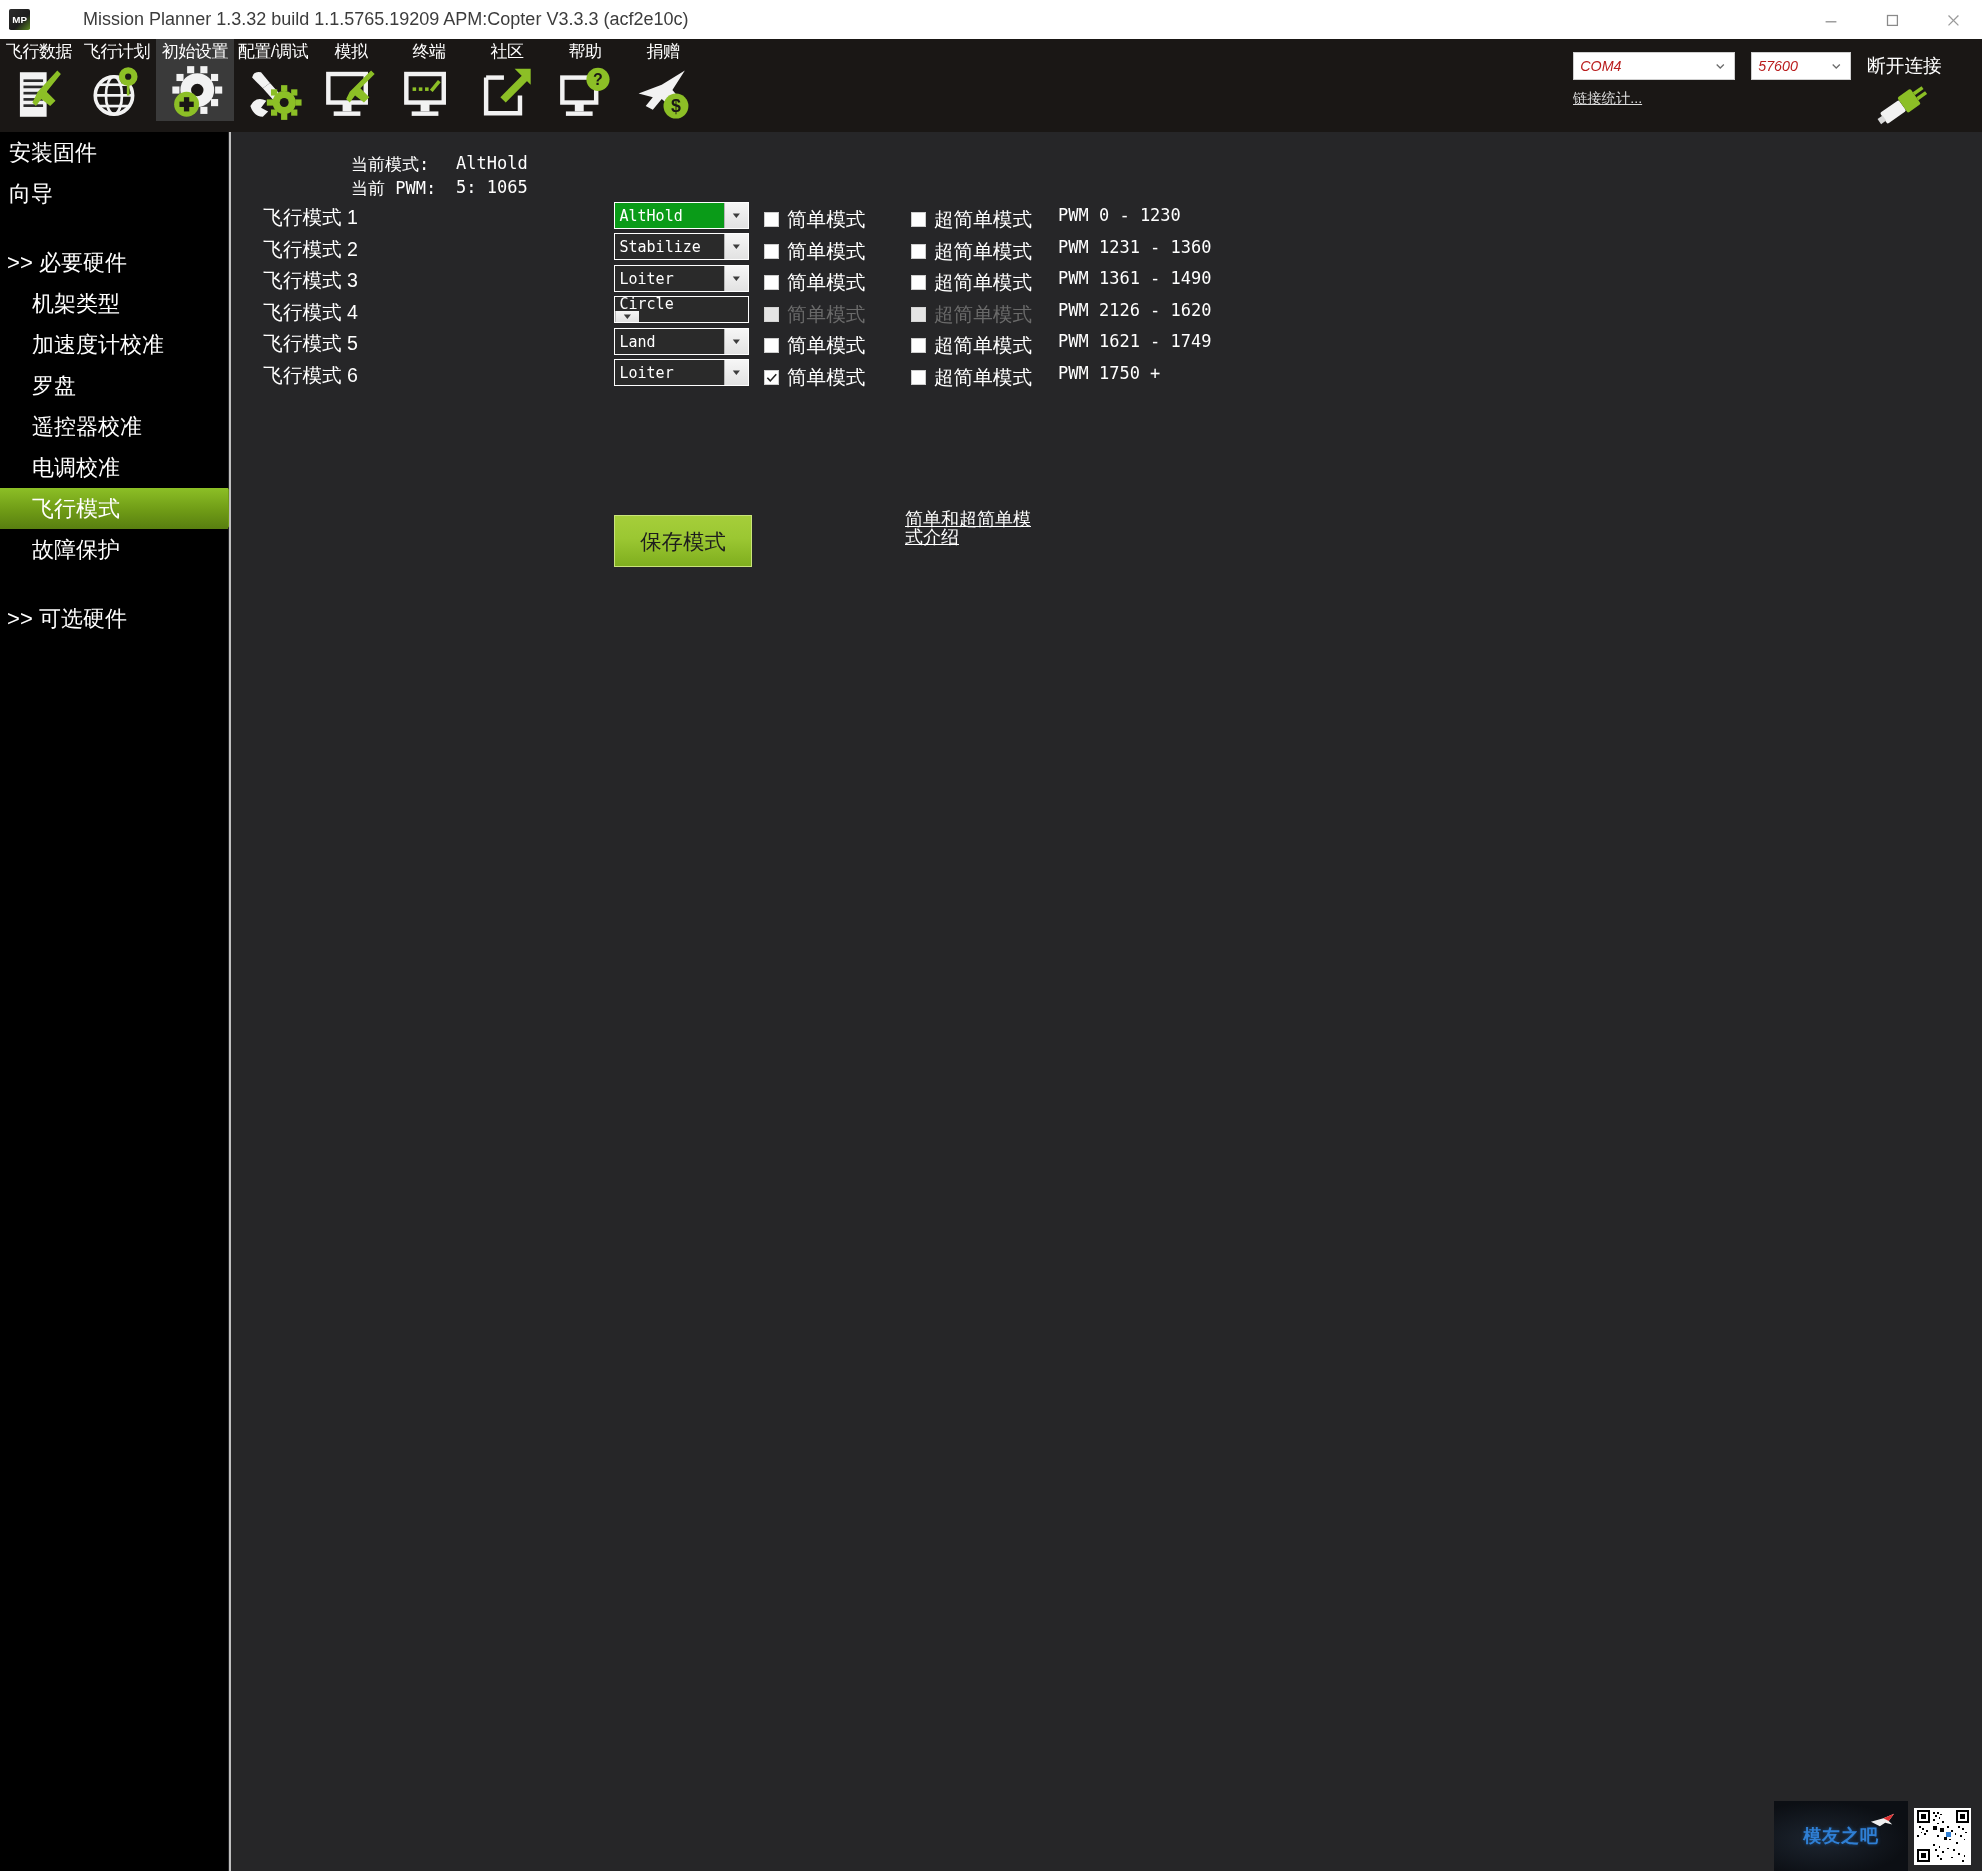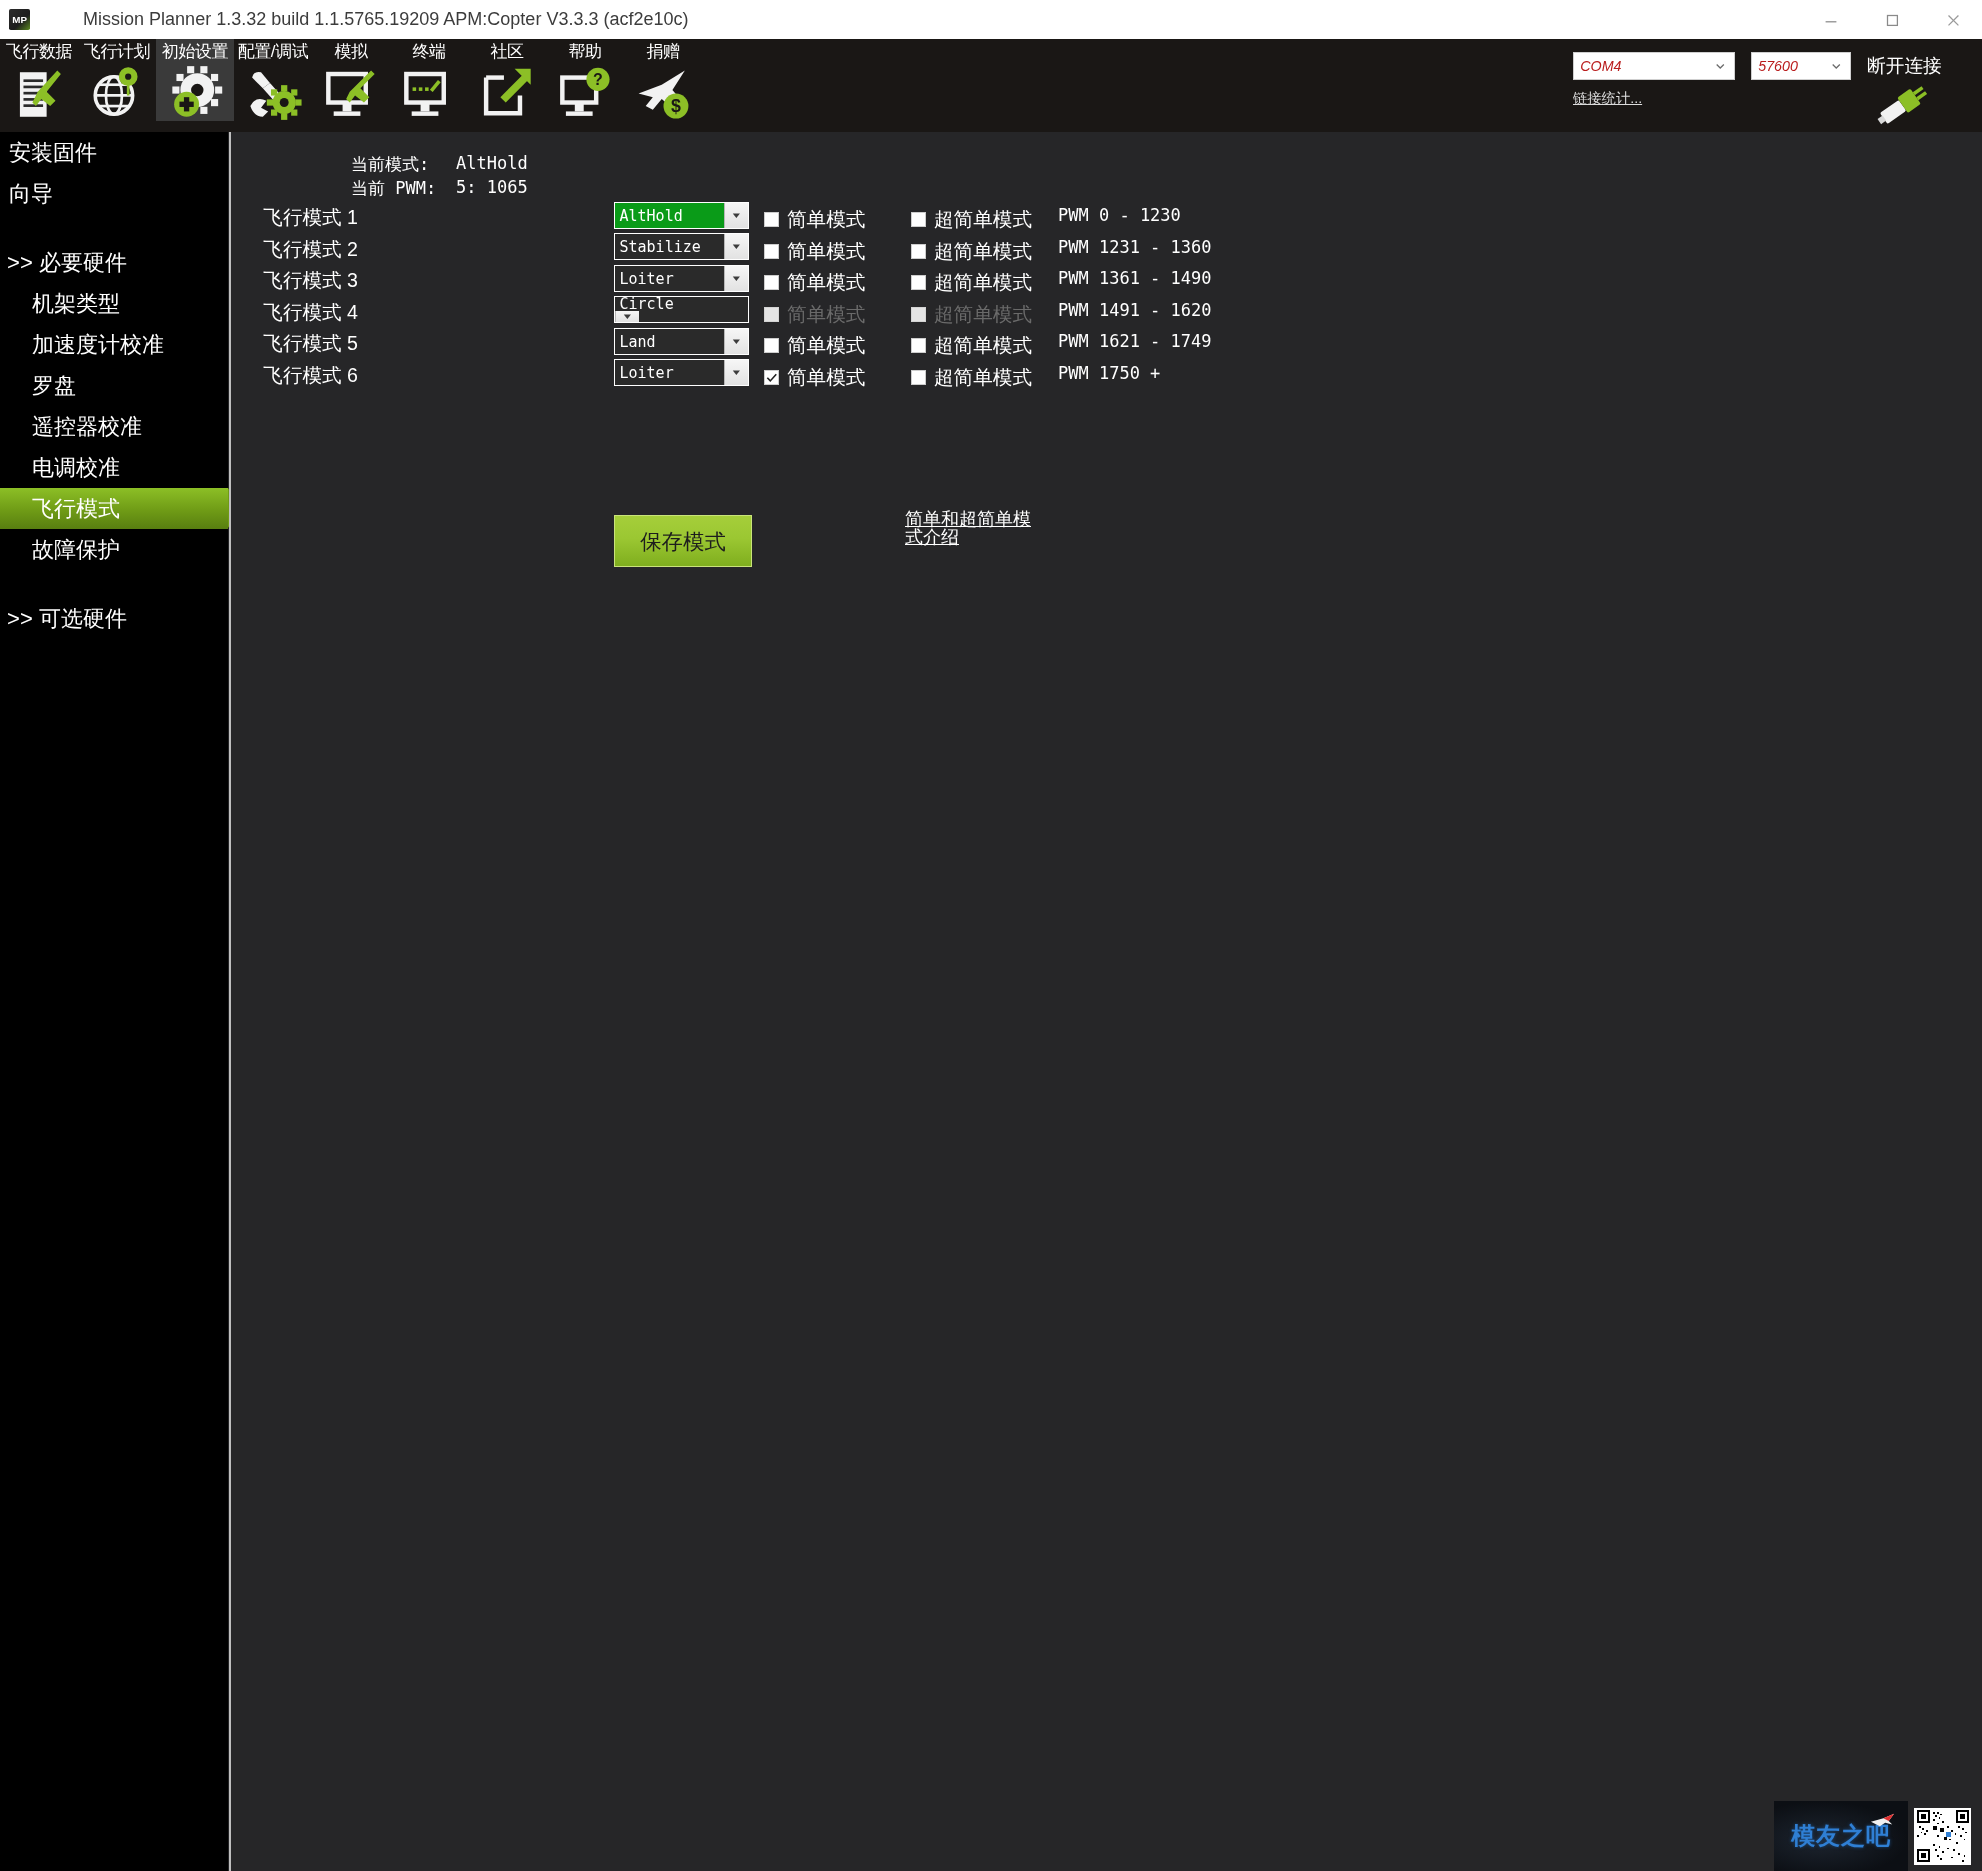--- a/index.html
+++ b/index.html
@@ -253,21 +253,21 @@
     width: 209px; height: 70px;
     display: flex; align-items: center;
   }
   .wm-logo {
     position: relative;
     width: 134px; height: 70px;
     background: radial-gradient(ellipse at 35% 55%, #1d2530 0%, #0c0f14 70%);
     display: flex; align-items: center; justify-content: center;
   }
   .wm-text {
-    font-size: 24px; color: #2f7fd4; font-weight: bold;
+    font-size: 18px; color: #2f7fd4; font-weight: bold;
     font-family: "Liberation Sans", sans-serif;
     text-shadow: 0 0 3.6px #1b4a7e;
     letter-spacing: 0.9px;
   }
   .wm-plane {
     position: absolute; right: 12.5px; top: 10.7px;
     width: 27px; height: 16px;
   }
   .wm-qr {
     width: 57px; height: 57px; margin-left: 6.2px;
@@ -589,21 +589,21 @@
           </div>
         </div>
         <div class="cbx disabled" style="left: 533px; top: 169px;">
           <span class="box"></span>
           <span class="cblabel">简单模式</span>
         </div>
         <div class="cbx disabled" style="left: 680px; top: 169px;">
           <span class="box"></span>
           <span class="cblabel">超简单模式</span>
         </div>
-        <div class="pwm" style="left: 827px; top: 168px;">PWM 1491 - 1620</div>
+        <div class="pwm" style="left: 827px; top: 168px;">PWM 2126 - 1620</div>
         <div class="fm-label" style="left: -16px; top: 198px; width: 143px; text-align: right;">飞行模式 5</div>
         <div class="dd" style="left: 383px; top: 196px;">
           <div class="ddval">Land</div>
           <div class="ddbtn">
             <svg width="10.7" height="10.7" viewBox="0 0 12 12">
               <polygon points="2,4 10,4 6,9" fill="#3c3c3c"></polygon>
             </svg>
           </div>
         </div>
         <div class="cbx" style="left: 533px; top: 200px;">

